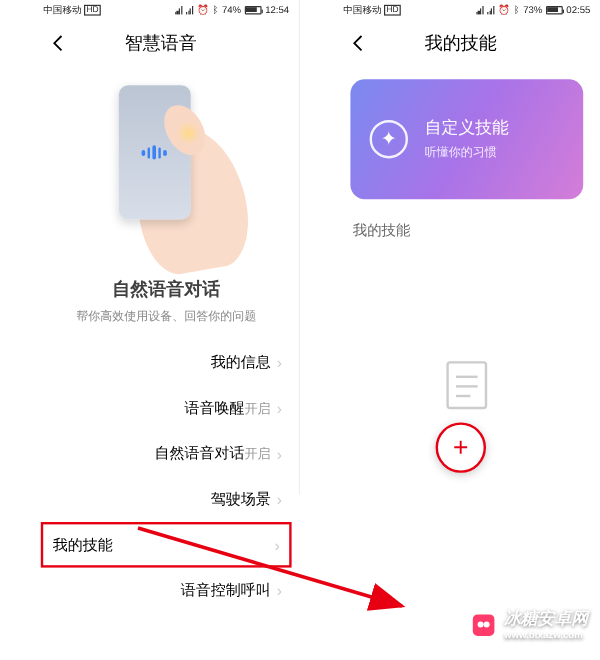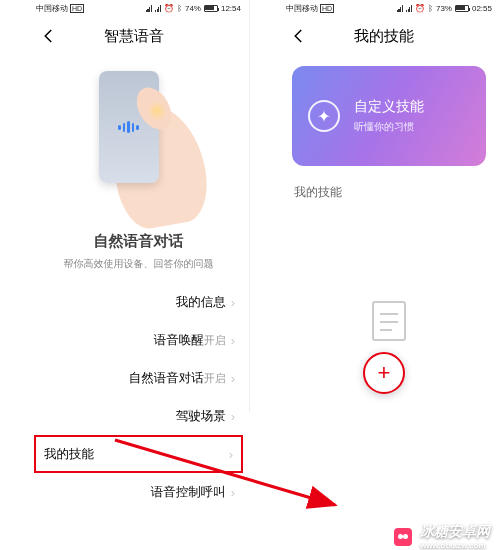--- a/index.html
+++ b/index.html
@@ -281,21 +281,21 @@
       font-weight: 300;
     }
     .red-arrow {
       position: absolute;
       bottom: 30px;
       left: 110px;
       pointer-events: none;
     }
     .watermark {
       position: absolute;
-      bottom: 0;
+      bottom: 16px;
       right: 10px;
       display: flex;
       align-items: center;
       gap: 6px;
       color: #fff;
       font-size: 14px;
       font-style: italic;
       font-weight: 600;
       text-shadow: 0 1px 3px rgba(0,0,0,0.5);
     }

